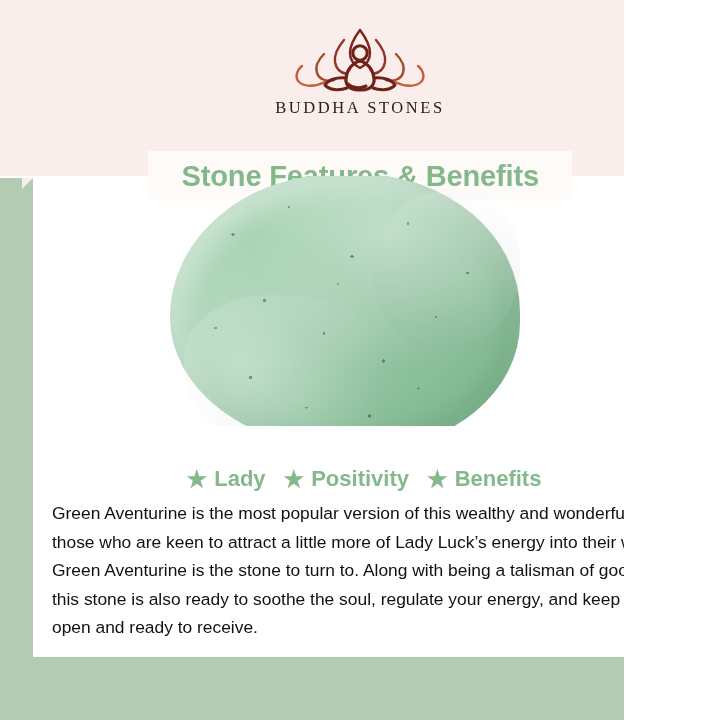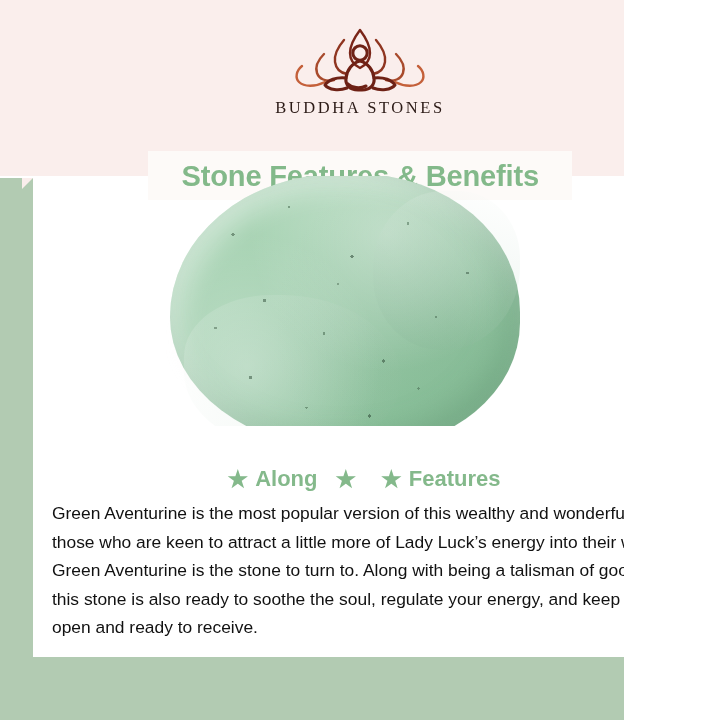--- a/index.html
+++ b/index.html
@@ -227,28 +227,29 @@
   </div>
 
   <div class="green-left-bar">
     <div class="notch"></div>
   </div>
 
 
   <div class="features">
     <div class="feature">
       <span class="star">★</span>
-      <span>Along</span>
+      <span>Lady</span>
     </div>
     <div class="feature">
       <span class="star">★</span>
+      <span>Positivity</span>
     </div>
     <div class="feature">
       <span class="star">★</span>
-      <span>Features</span>
+      <span>Benefits</span>
     </div>
   </div>
 
   <div class="body-copy">Green Aventurine is the most popular version of this wealthy and wonderful stone. For those who are keen to attract a little more of Lady Luck’s energy into their world, Green Aventurine is the stone to turn to. Along with being a talisman of good fortune, this stone is also ready to soothe the soul, regulate your energy, and keep your heart open and ready to receive.</div>
 
   <div class="green-bottom-bar"></div>
 
 </div>
 
 </body></html>

